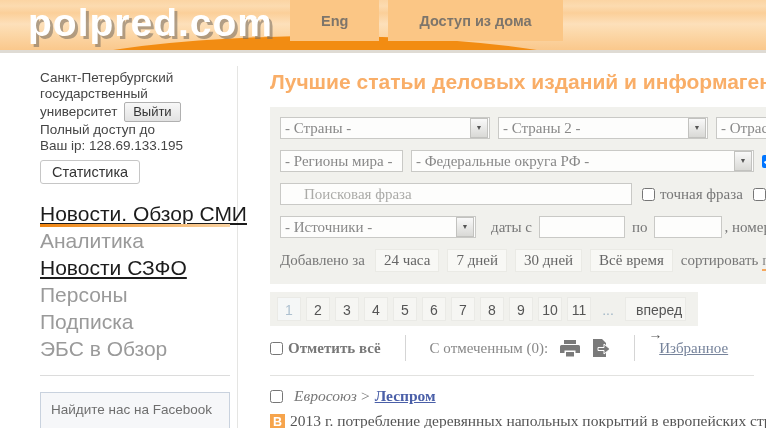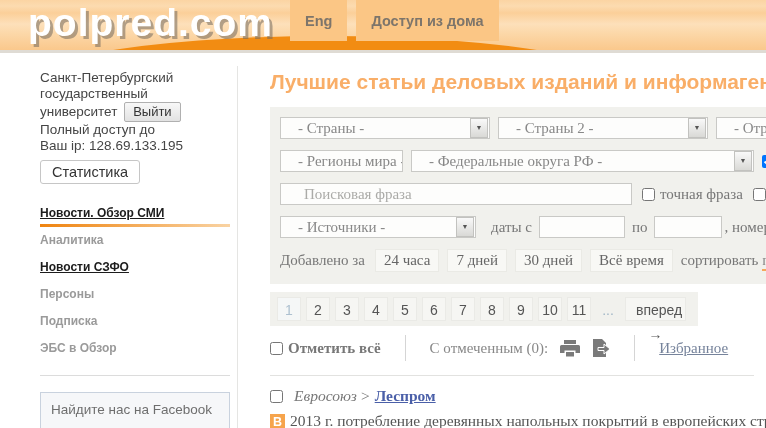--- a/index.html
+++ b/index.html
@@ -17,38 +17,38 @@
     position:absolute;left:-5px;top:36px;width:660px;height:120px;
     border-radius:50%;background:#f28c12;z-index:1;
   }
   .logo{
     position:absolute;left:28px;top:1px;z-index:3;
     font-size:39px;font-weight:bold;letter-spacing:1px;color:#fff;
     text-shadow:3px 3px 0 rgba(115,105,95,.55);cursor:pointer;
   }
   .htabs{position:absolute;left:290px;top:0;z-index:2;display:flex;}
   .htab{
-    height:41px;line-height:43px;padding:0 15px;margin-right:9px;
+    height:41px;line-height:43px;padding:0 31px;margin-right:9px;
     background:#fbc685;color:#7d756b;font-weight:bold;font-size:14.5px;cursor:pointer;
   }
   
   .v-divider{position:absolute;left:237px;top:66px;width:1px;height:362px;background:#e5e5e3;}
   .sidebar{position:absolute;left:40px;top:70px;width:192px;}
   .acct{font-size:13.5px;line-height:16px;color:#454545;}
   .logout-btn{
     display:inline-block;border:1px solid #b0b0b0;border-radius:2px;
     background:linear-gradient(#f8f8f8,#e2e2e2);padding:1px 8px;
     font-size:13px;color:#333;margin-left:3px;cursor:pointer;
   }
   .date-orange{color:#f58220;}
   .stats-btn{
     display:inline-block;margin-top:6px;border:1px solid #c6c6c6;border-radius:3px;
     background:#fff;padding:3px 11px;font-size:14.5px;color:#333;cursor:pointer;
   }
-  .nav{margin-top:16px;font-weight:bold;font-size:12px;}
+  .nav{margin-top:16px;font-weight:normal;font-size:21px;}
   .nav-item{line-height:27px;color:#9a9a9a;cursor:pointer;white-space:nowrap;}
   .nav-item.link{color:#1c1c1c;text-decoration:underline;}
   .nav-item.active{color:#1c1c1c;text-decoration:underline;position:relative;}
   .nav-item.active::after{
     content:'';position:absolute;left:0;top:24px;width:190px;height:3px;
     background:linear-gradient(90deg,#ef8410,#f9d3a3);
   }
   .fb-divider{margin-top:13px;width:190px;border-top:1px solid #dcdcdc;}
   .fb-box{
     margin-top:16px;width:190px;box-sizing:border-box;border:1px solid #c9d2de;
@@ -62,21 +62,21 @@
   }
   .panel{
     width:500px;background:#f1f1ed;padding:10px;
     font-family:"Liberation Serif",serif;font-size:15px;color:#777;
   }
   .frow{display:flex;align-items:center;margin-bottom:11px;}
   .frow:last-child{margin-bottom:2px;}
   .sel{
     display:inline-flex;align-items:center;justify-content:space-between;
     height:22px;box-sizing:border-box;background:#fdfdfc;border:1px solid #c9c9c6;
-    padding-left:17px;color:#888;margin-right:8px;cursor:pointer;flex:none;
+    padding-left:4px;color:#888;margin-right:8px;cursor:pointer;flex:none;
     white-space:nowrap;overflow:hidden;
   }
   .sel-arrow{
     flex:none;width:16px;height:18px;margin:1px;margin-left:6px;
     background:linear-gradient(#f9f9f9,#d9d9d6);border:1px solid #c2c2bf;
     font-size:7px;color:#555;display:flex;align-items:center;justify-content:center;
   }
   .txt{
     height:22px;box-sizing:border-box;border:1px solid #c9c9c6;background:#fdfdfc;
     font:15px "Liberation Serif",serif;color:#555;padding:0 23px;flex:none;

